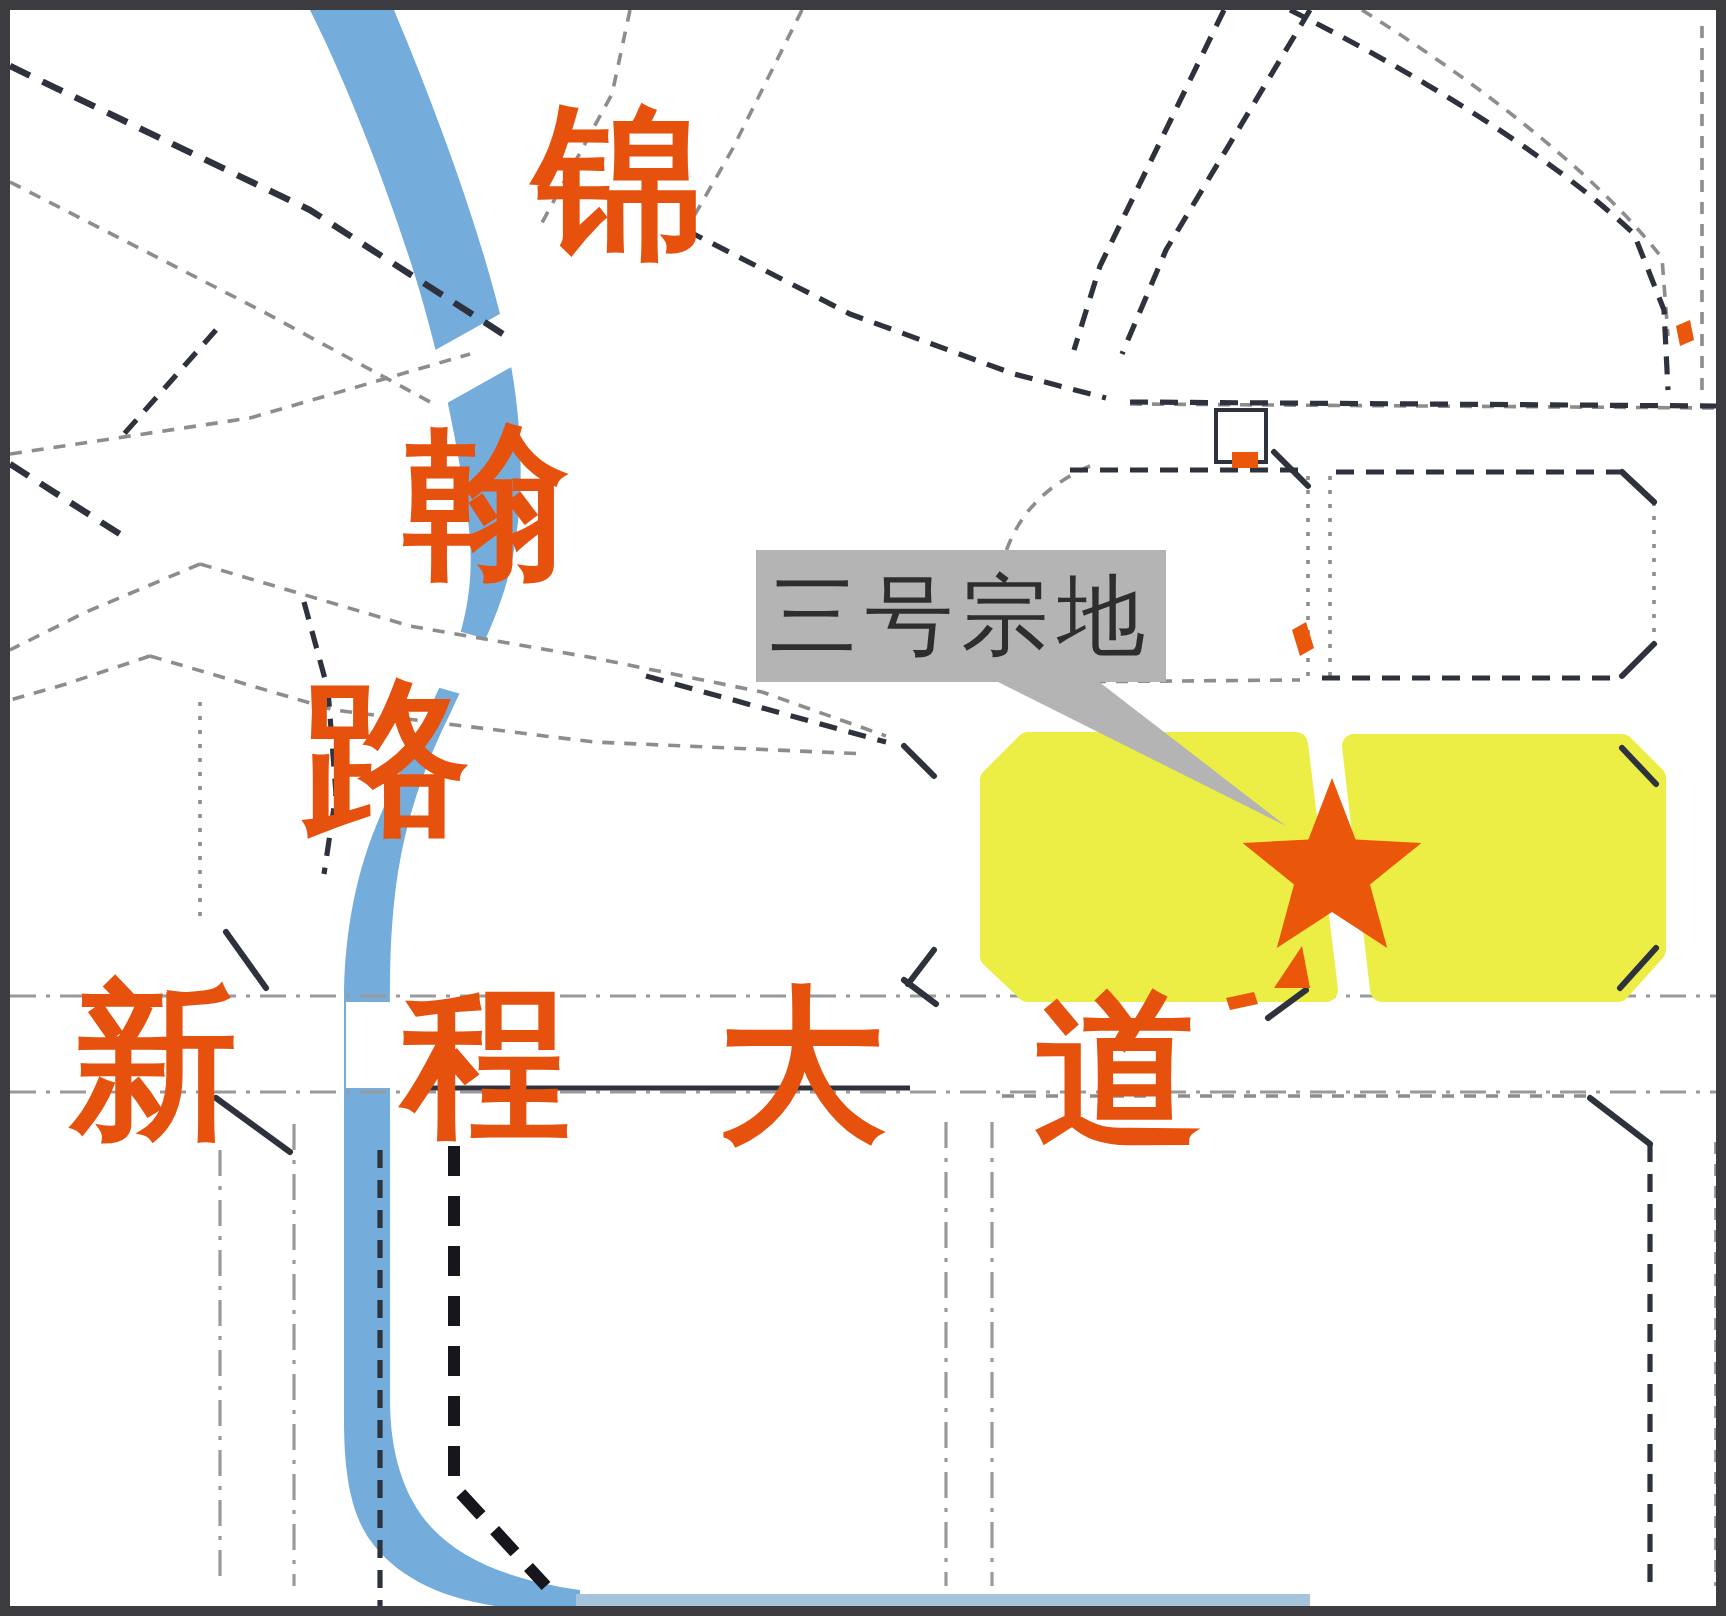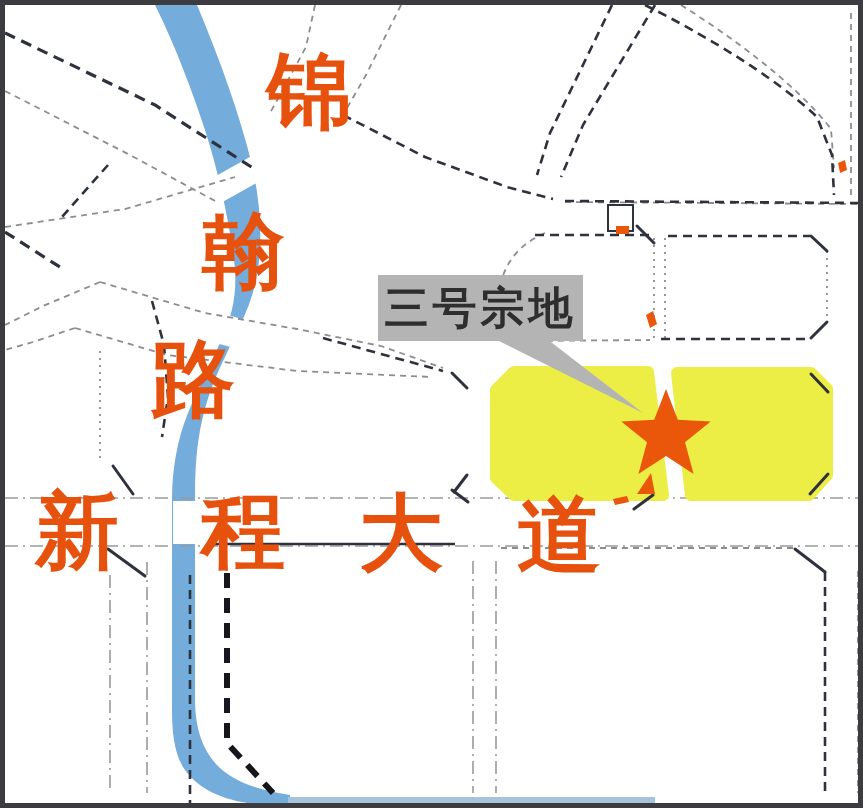--- a/index.html
+++ b/index.html
@@ -15,21 +15,21 @@
   svg .dark{stroke:#2e323c;fill:none;stroke-width:2.6;stroke-dasharray:9 6;}
   svg .darkh{stroke:#2e323c;fill:none;stroke-width:3.2;stroke-dasharray:11 7;}
   svg .darksolid{stroke:#2e323c;fill:none;stroke-width:2.6;}
   svg .boldblack{stroke:#16161c;fill:none;stroke-width:6;stroke-dasharray:15 10;}
   svg .chamfer{stroke:#2e323c;fill:none;stroke-width:3;stroke-linecap:round;}
   svg .whiteroad{stroke:#ffffff;fill:none;}
   .parcel{stroke-width:12;stroke-linejoin:round;}
   .callout{
     position:absolute;left:373px;top:270px;width:205px;height:66px;
     display:flex;align-items:center;justify-content:center;
-    font-size:44px;letter-spacing:4px;font-weight:700;
+    font-size:44px;letter-spacing:4px;font-weight:400;
   }
   .rl{position:absolute;font-size:84px;font-weight:bold;line-height:1;}
   .labels{position:absolute;left:0;top:0;width:100%;height:100%;pointer-events:none;}
 </style>
 </head>
 <body>
 
 <div class="stage">
 
   <svg class="maplayer" viewBox="0 0 853 798">

